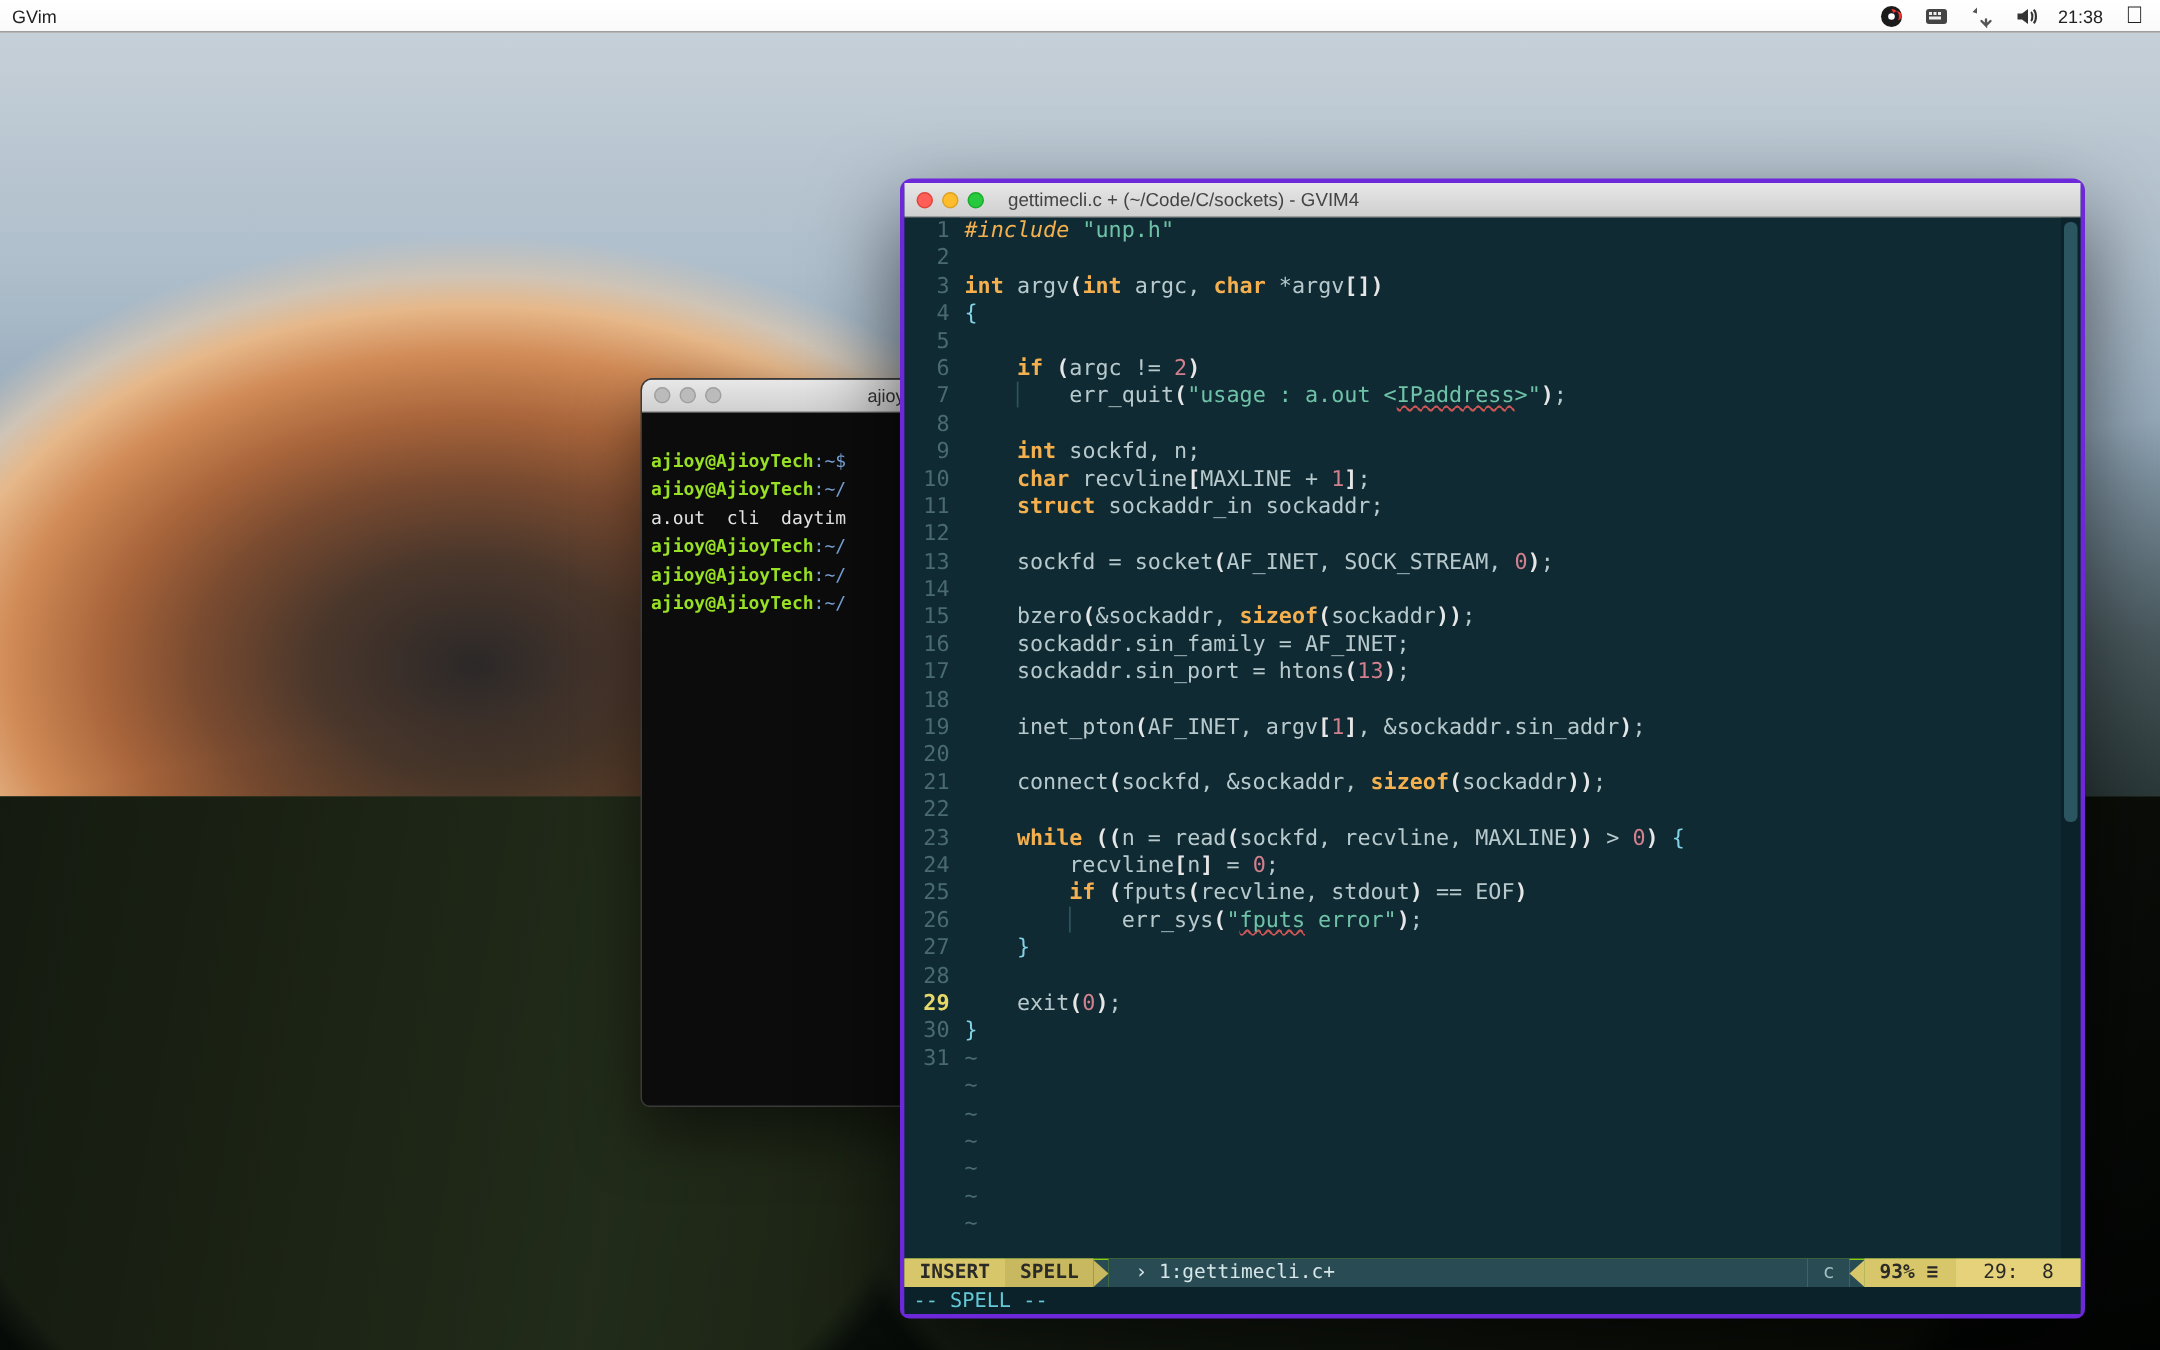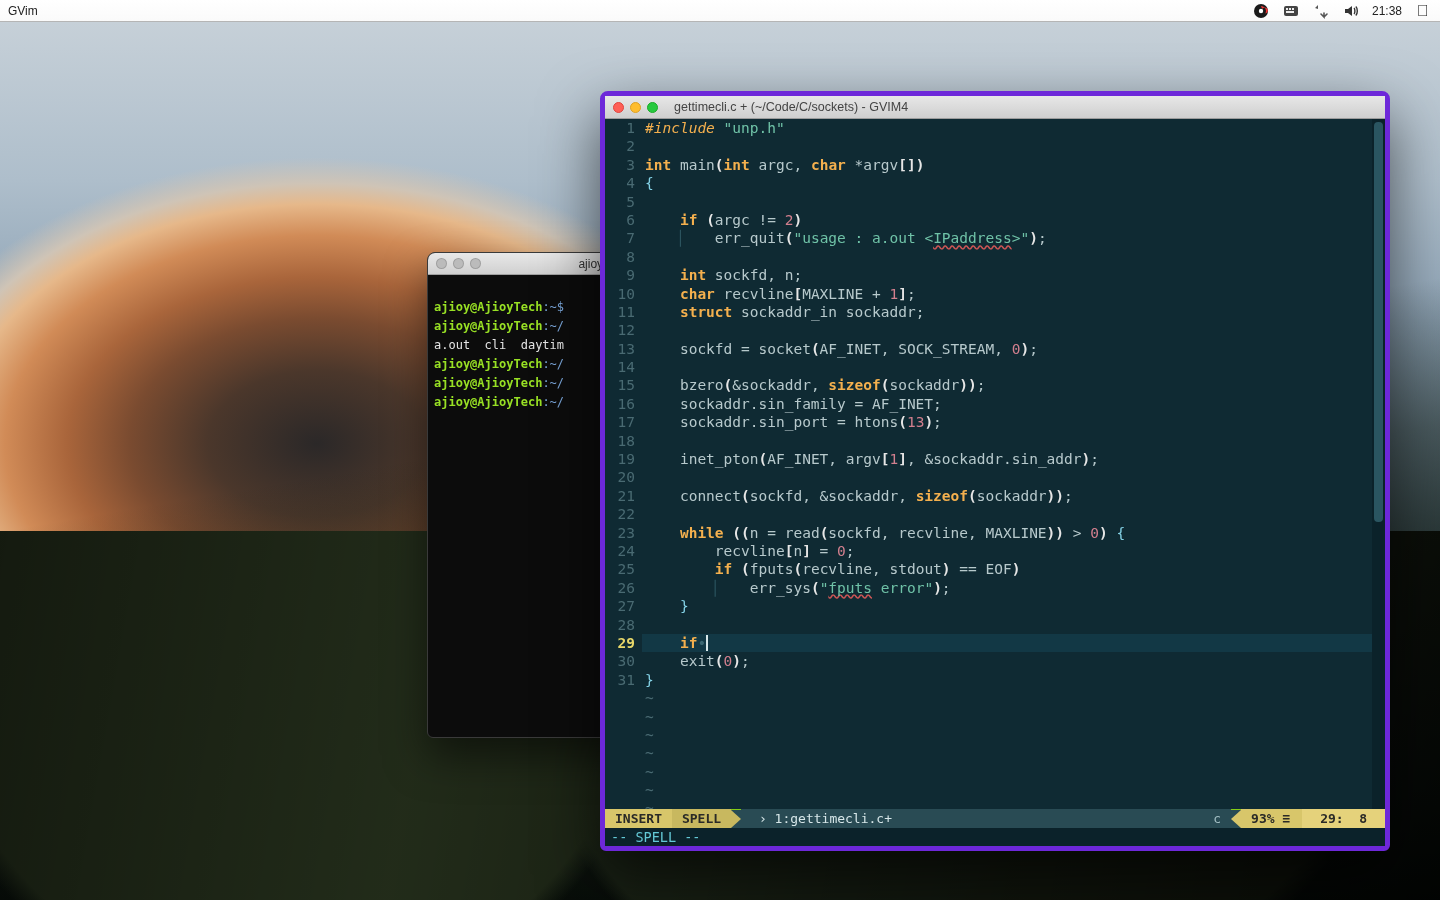--- a/index.html
+++ b/index.html
@@ -57,22 +57,22 @@
   .term-title { flex:1; text-align:center; white-space:nowrap; overflow:hidden; text-overflow:ellipsis; }
   .term-body {
     padding:4px 6px; font-size:12px; line-height:19px; white-space:pre; color:#e5e5e5;
   }
   .prompt { color:#98e024; font-weight:bold; }
   .path { color:#7aa6da; }
   .out { color:#e5e5e5; }
 
   
   .gvim {
-    position:absolute; left:600px; top:91px; width:790px; height:760px;
-    background:#0f2a33; border:5px solid #6d28d9; border-radius:8px 8px 6px 6px;
+    position:absolute; left:600px; top:119px; width:790px; height:760px;
+    background:#0f2a33; border:3px solid #6d28d9; border-radius:8px 8px 6px 6px;
     box-shadow: 0 24px 60px rgba(0,0,0,0.6);
     display:flex; flex-direction:column;
   }
   .gvim-titlebar {
     height:23px; background:linear-gradient(#e7e7e7,#cfcfcf); border-bottom:1px solid #9c9c9c;
     display:flex; align-items:center; gap:8px; padding:0 8px;
     font-family:"Helvetica Neue","Arial",sans-serif; font-size:12.5px; color:#444;
   }
   .gvim-titlebar .traffic { margin-right:8px; }
   .dot.red { background:#ff5f56; border-color:#e0443e; }
@@ -120,21 +120,21 @@
     height:19px; display:flex; align-items:stretch; font-size:13px;
     font-family:"DejaVu Sans Mono",monospace;
     background:#84cc16;
   }
   .seg { display:flex; align-items:center; padding:0 10px; white-space:nowrap; }
   .seg.mode { background:#d8c66a; color:#2a2a27; font-weight:bold; }
   .seg.spell{ background:#c8b85f; color:#2a2a27; font-weight:bold; }
   .seg.file { background:#294b54; color:#d7e7e9; flex:1; }
   .seg.type { background:#294b54; color:#a3bfc4; }
   .seg.pos1 { background:#d8c66a; color:#2a2a27; font-weight:bold; }
-  .seg.pos2 { background:#e5d27b; color:#2a2a27; font-weight:bold; }
+  .seg.pos2 { background:#e5d27b; color:#2a2a27; font-weight:normal; }
   .sep { width:0; height:0; align-self:center; }
   .sep.r1 { border-top:9.5px solid transparent; border-bottom:9.5px solid transparent; border-left:10px solid #c8b85f; background:#294b54;}
   .sep.l1 { border-top:9.5px solid transparent; border-bottom:9.5px solid transparent; border-right:10px solid #d8c66a; background:#294b54;}
   .threebar{ display:inline-block; width:10px;}
   .threebar::before{ content:"\2261"; }
 
   .cmdline {
     height:18px; background:#0b222a; color:#64c9d6; font-size:13.5px; padding:0 6px;
     display:flex; align-items:center;
   }
@@ -250,21 +250,21 @@
         <div>&nbsp;</div>
         <div>&nbsp;</div>
         <div>&nbsp;</div>
         <div>&nbsp;</div>
         <div>&nbsp;</div>
         <div>&nbsp;</div>
       </div>
     <div class="code" id="code">
         <div class="line"><span class="pp">#include</span> <span class="str">"unp.h"</span></div>
         <div class="line"></div>
-        <div class="line"><span class="kw">int</span><span class="fn"> main</span><span class="paren">(</span><span class="kw">int</span> argc<span class="op">,</span> <span class="kw">char</span> *argv<span class="paren">[</span><span class="paren">]</span><span class="paren">)</span></div>
+        <div class="line"><span class="kw">int</span><span class="fn"> argv</span><span class="paren">(</span><span class="kw">int</span> argc<span class="op">,</span> <span class="kw">char</span> *argv<span class="paren">[</span><span class="paren">]</span><span class="paren">)</span></div>
         <div class="line"><span class="brace">{</span></div>
         <div class="line"></div>
         <div class="line">    <span class="kw">if</span> <span class="paren">(</span>argc != <span class="num">2</span><span class="paren">)</span></div>
         <div class="line">    <span class="indent-guide">▏</span>   <span class="fn">err_quit</span><span class="paren">(</span><span class="str">"usage : a.out &lt;</span><span class="str err">IPaddress</span><span class="str">&gt;"</span><span class="paren">)</span>;</div>
         <div class="line"></div>
         <div class="line">    <span class="kw">int</span> sockfd, n;</div>
         <div class="line">    <span class="kw">char</span> recvline<span class="paren">[</span>MAXLINE + <span class="num">1</span><span class="paren">]</span>;</div>
         <div class="line">    <span class="kw">struct</span> sockaddr_in sockaddr;</div>
         <div class="line"></div>
         <div class="line">    sockfd = socket<span class="paren">(</span>AF_INET, SOCK_STREAM, <span class="num">0</span><span class="paren">)</span>;</div>
@@ -276,21 +276,20 @@
         <div class="line">    inet_pton<span class="paren">(</span>AF_INET, argv<span class="paren">[</span><span class="num">1</span><span class="paren">]</span>, &amp;sockaddr.sin_addr<span class="paren">)</span>;</div>
         <div class="line"></div>
         <div class="line">    connect<span class="paren">(</span>sockfd, &amp;sockaddr, <span class="kw">sizeof</span><span class="paren">(</span>sockaddr<span class="paren">)</span><span class="paren">)</span>;</div>
         <div class="line"></div>
         <div class="line">    <span class="kw">while</span> <span class="paren">(</span><span class="paren">(</span>n = read<span class="paren">(</span>sockfd, recvline, MAXLINE<span class="paren">)</span><span class="paren">)</span> &gt; <span class="num">0</span><span class="paren">)</span> <span class="brace">{</span></div>
         <div class="line">        recvline<span class="paren">[</span>n<span class="paren">]</span> = <span class="num">0</span>;</div>
         <div class="line">        <span class="kw">if</span> <span class="paren">(</span>fputs<span class="paren">(</span>recvline, stdout<span class="paren">)</span> == <span class="const">EOF</span><span class="paren">)</span></div>
         <div class="line">        <span class="indent-guide">▏</span>   <span class="fn">err_sys</span><span class="paren">(</span><span class="str">"</span><span class="str err">fputs</span><span class="str"> error"</span><span class="paren">)</span>;</div>
         <div class="line">    <span class="brace">}</span></div>
         <div class="line"></div>
-        <div class="line cur">    <span class="kw">if</span><span class="ws-dot">•</span><span class="cursor"></span></div>
         <div class="line">    exit<span class="paren">(</span><span class="num">0</span><span class="paren">)</span>;</div>
         <div class="line"><span class="brace">}</span></div>
         <div class="line tilde">~</div>
         <div class="line tilde">~</div>
         <div class="line tilde">~</div>
         <div class="line tilde">~</div>
         <div class="line tilde">~</div>
         <div class="line tilde">~</div>
         <div class="line tilde">~</div>
       </div>

